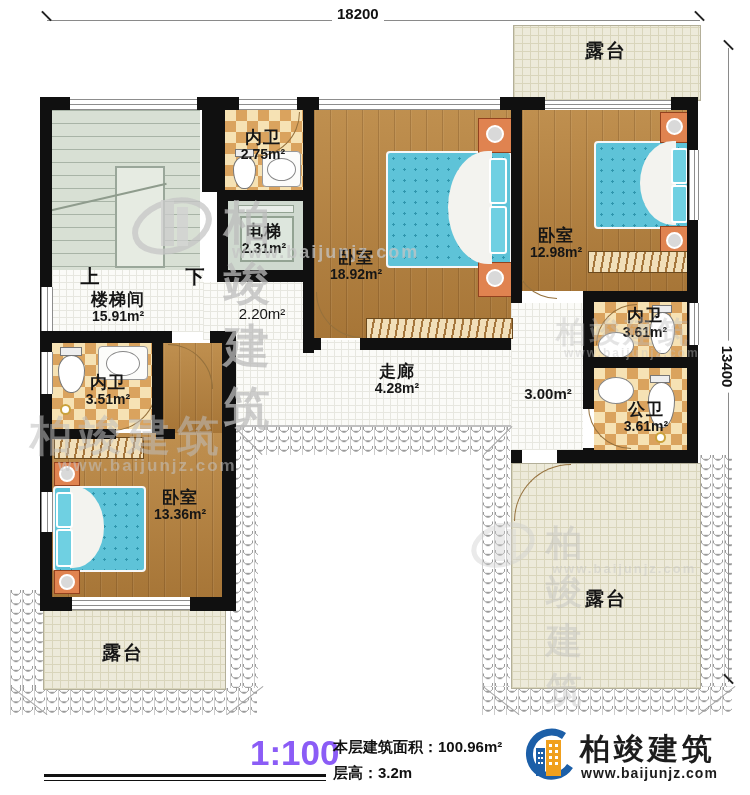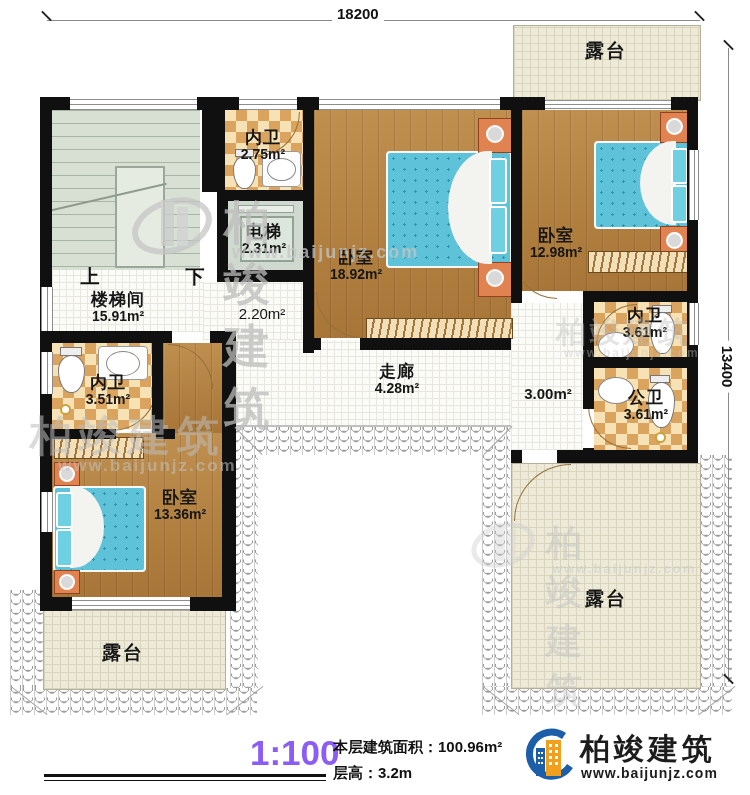--- a/index.html
+++ b/index.html
@@ -261,21 +261,21 @@
       <div class="rl-name">走廊</div>
       <div class="rl-area">4.28m²</div>
     </div>
   <div class="room-label" style="left:548px;top:386px">
       <div class="rl-solo" style="font-weight:bold">3.00m²</div>
     </div>
   <div class="room-label" style="left:645px;top:306px">
       <div class="rl-name">内卫</div>
       <div class="rl-area">3.61m²</div>
     </div>
-  <div class="room-label" style="left:646px;top:388px">
+  <div class="room-label" style="left:646px;top:400px">
       <div class="rl-name">公卫</div>
       <div class="rl-area">3.61m²</div>
     </div>
   <div class="room-label" style="left:108px;top:373px">
       <div class="rl-name">内卫</div>
       <div class="rl-area">3.51m²</div>
     </div>
   <div class="room-label" style="left:180px;top:488px">
       <div class="rl-name">卧室</div>
       <div class="rl-area">13.36m²</div>

